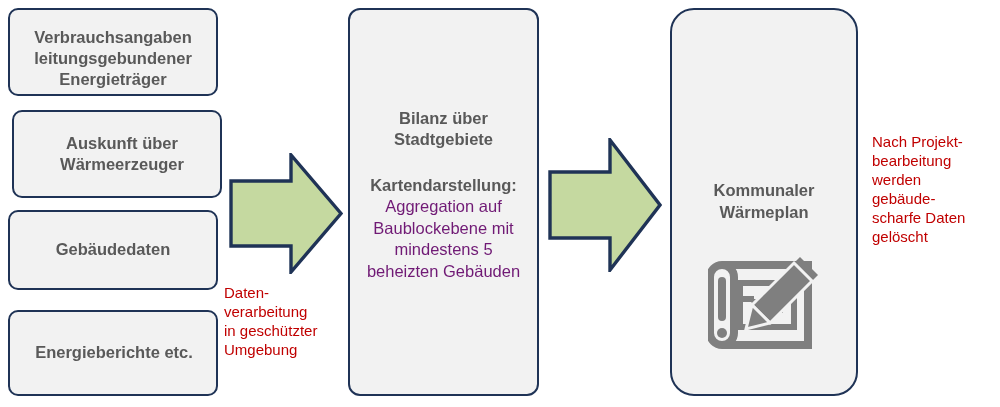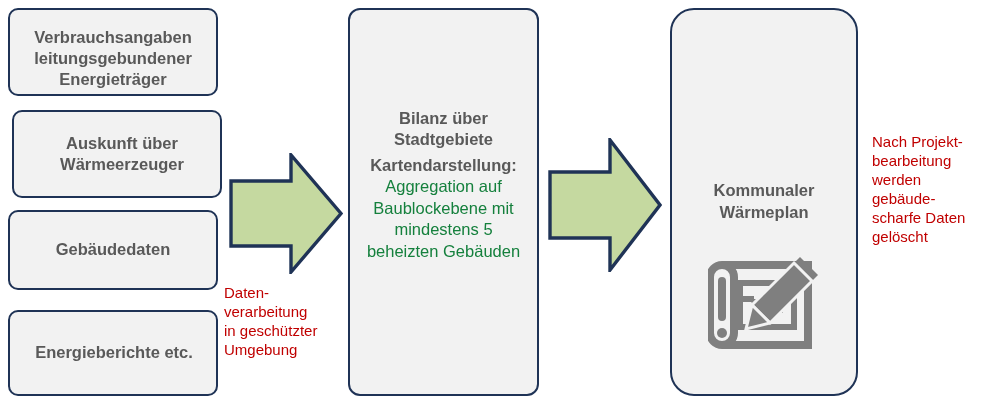--- a/index.html
+++ b/index.html
@@ -64,30 +64,30 @@
     padding: 0 8px;
     box-sizing: border-box;
   }
   .center-title {
     font-size: 16.5px;
     font-weight: bold;
     color: #595959;
     line-height: 1.3;
   }
   .center-sub-head {
-    margin-top: 4px;
+    margin-top: 24px;
     font-size: 16.5px;
     font-weight: bold;
     color: #595959;
     line-height: 1.3;
   }
   .center-sub-body {
     font-size: 16.5px;
     font-weight: normal;
-    color: #15803d;
+    color: #701a75;
     line-height: 1.3;
   }
 
   
   #result-box {
     left: 670px;
     top: 8px;
     width: 188px;
     height: 388px;
     border-radius: 24px;

